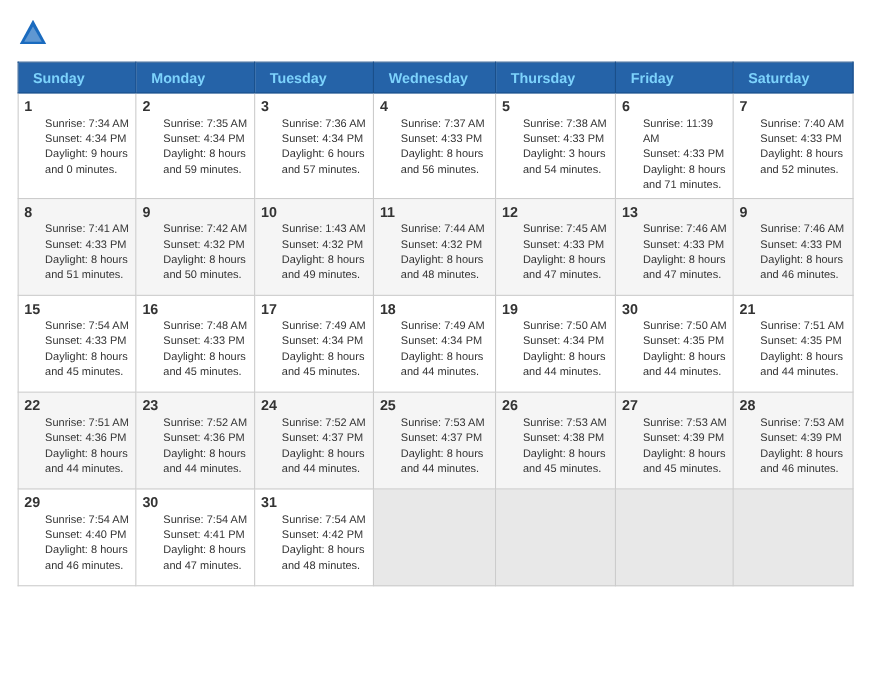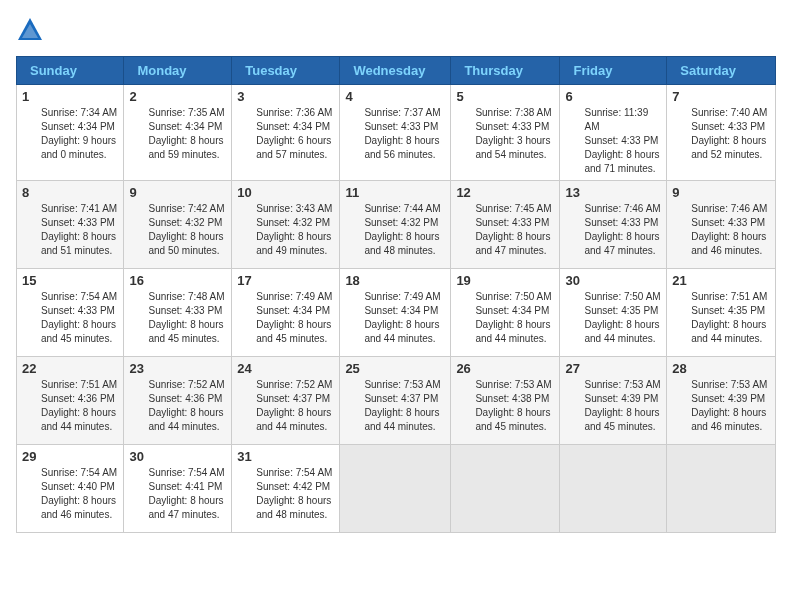--- a/index.html
+++ b/index.html
@@ -193,21 +193,21 @@
         <span class="day-number">9</span>
         <div class="day-info">
           <span>Sunrise: 7:42 AM</span><br>
           <span>Sunset: 4:32 PM</span><br>
           <span>Daylight: 8 hours and 50 minutes.</span>
         </div>
       </td>
         <td>
         <span class="day-number">10</span>
         <div class="day-info">
-          <span>Sunrise: 3:43 AM</span><br>
+          <span>Sunrise: 1:43 AM</span><br>
           <span>Sunset: 4:32 PM</span><br>
           <span>Daylight: 8 hours and 49 minutes.</span>
         </div>
       </td>
         <td>
         <span class="day-number">11</span>
         <div class="day-info">
           <span>Sunrise: 7:44 AM</span><br>
           <span>Sunset: 4:32 PM</span><br>
           <span>Daylight: 8 hours and 48 minutes.</span>

